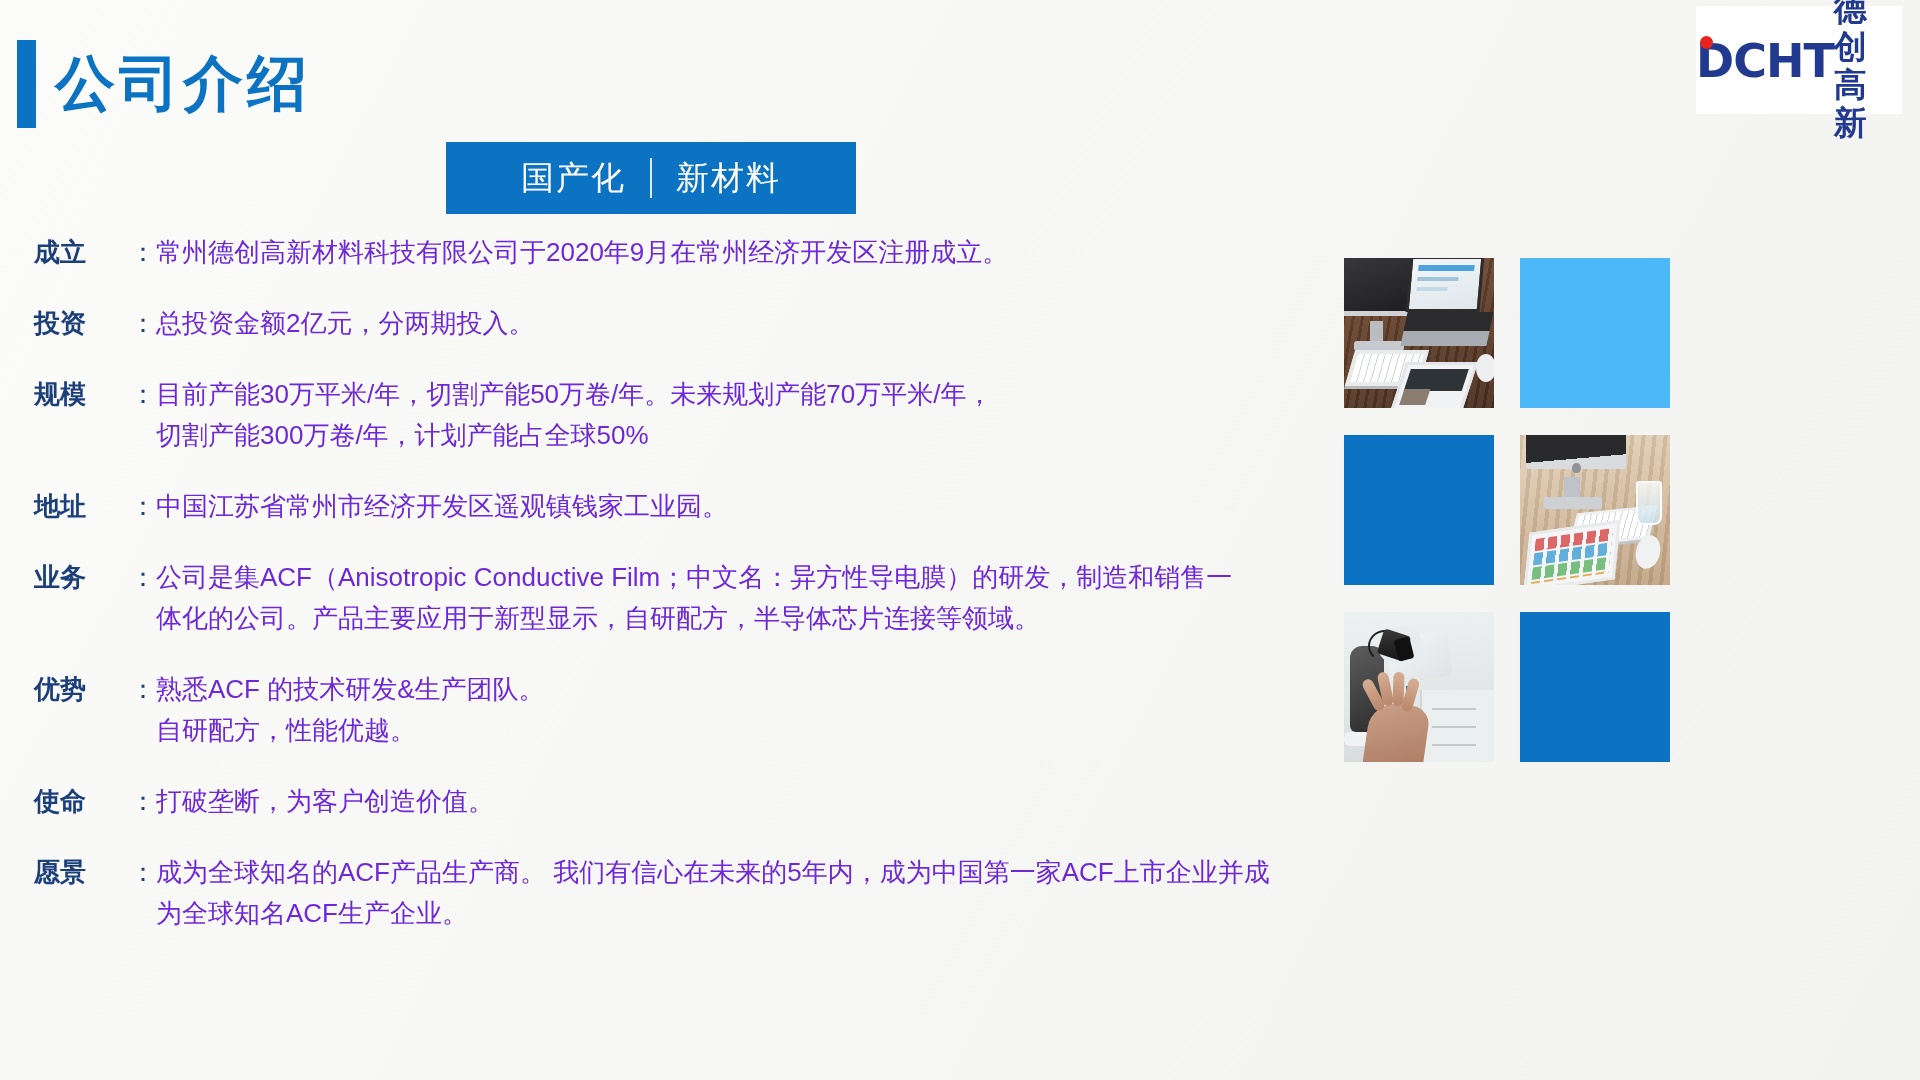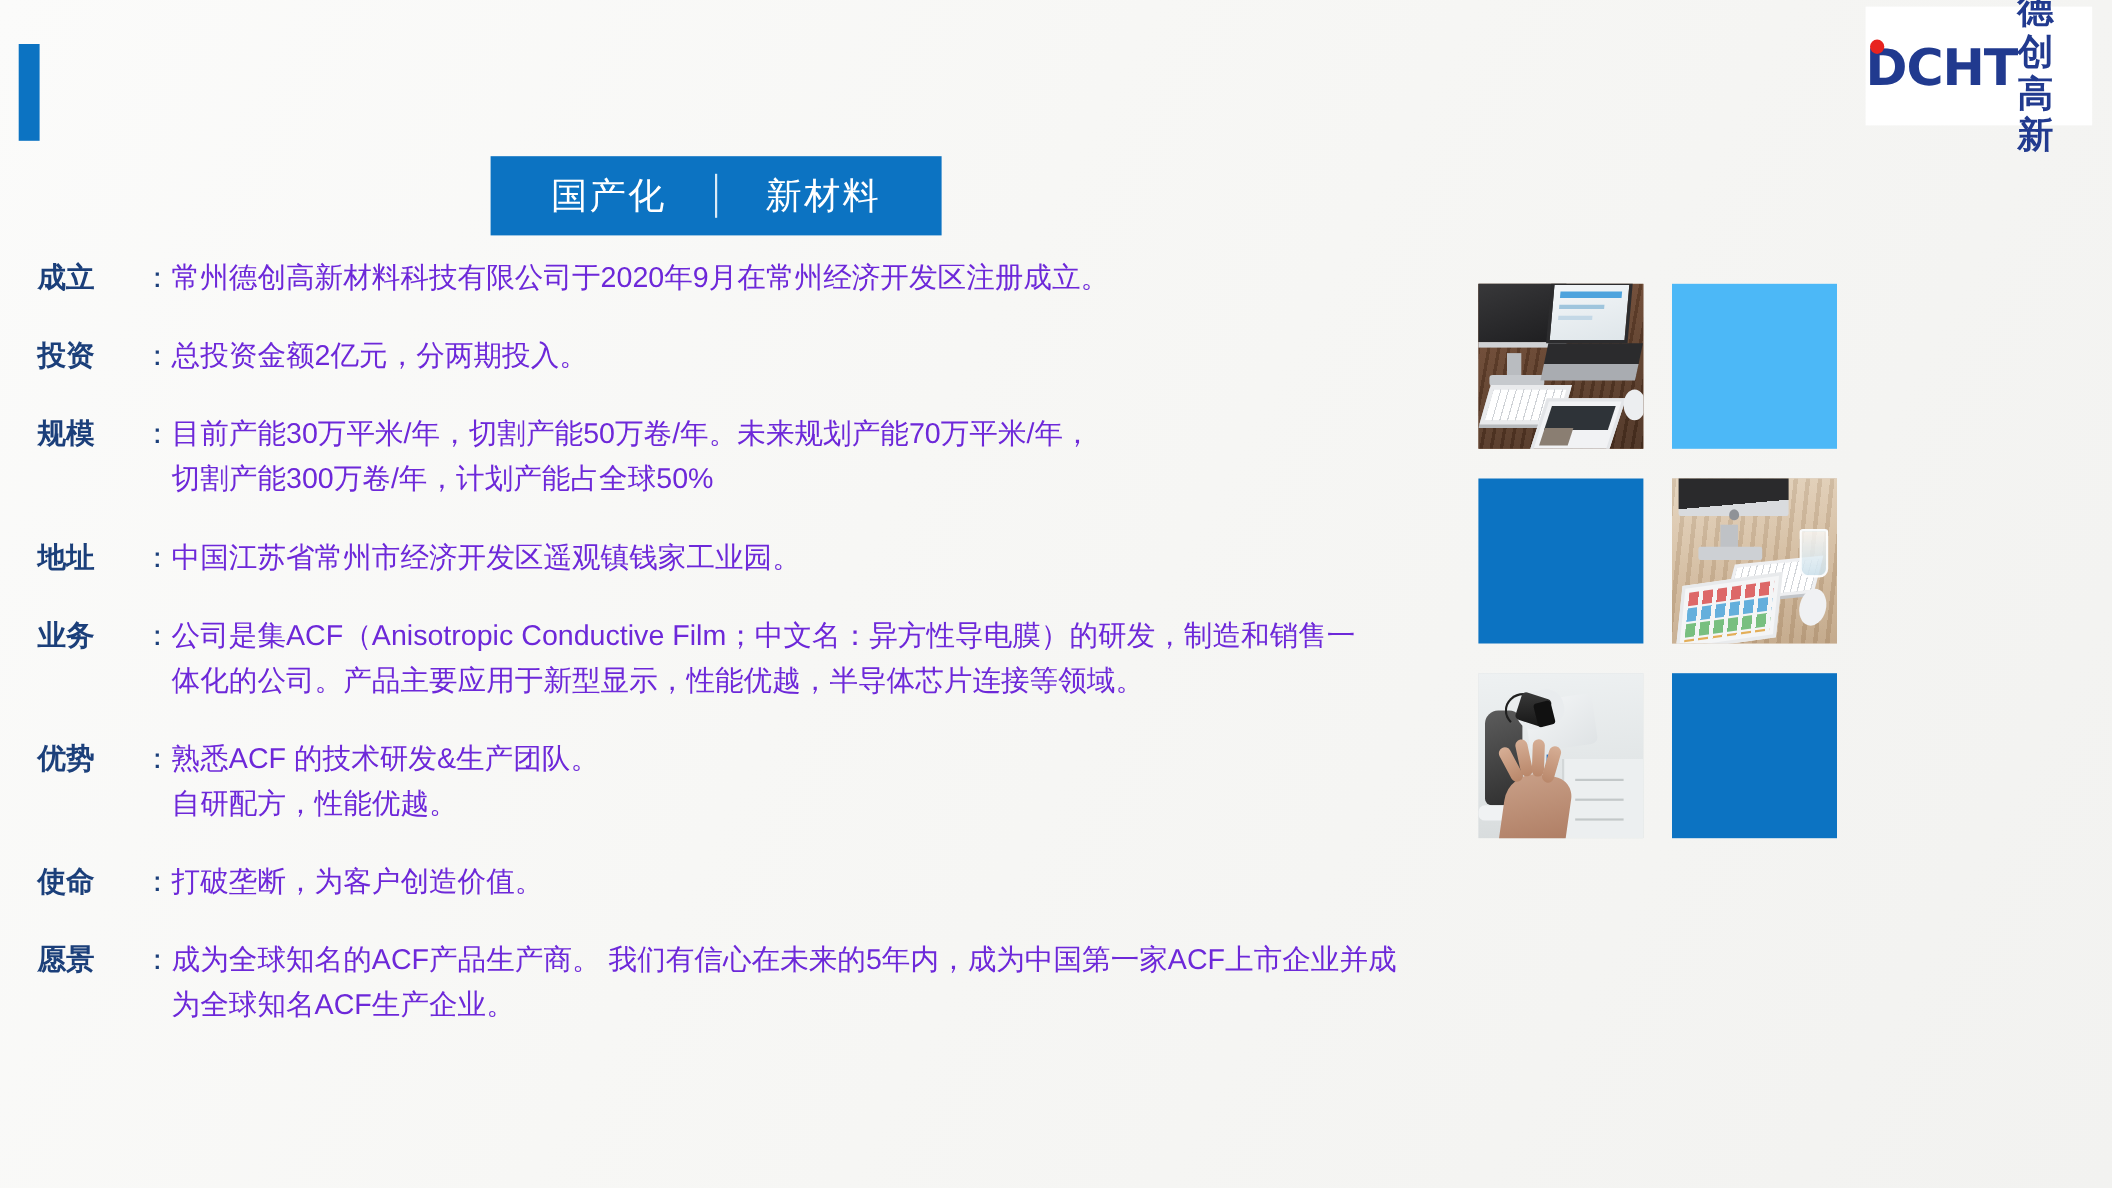--- a/index.html
+++ b/index.html
@@ -59,21 +59,21 @@
     font-size:33px; font-weight:bold; color:#213a8f;
     letter-spacing:3px; line-height:38px; margin-top:12px;
   }
 
   
   .tag-banner{
     position:absolute; left:446px; top:142px;
     width:410px; height:72px;
     background:#0c73c2;
     display:flex; align-items:center; justify-content:center;
-    gap:44px;
+    gap:24px;
   }
   .tag-banner .tag{
     color:#ffffff; font-size:33px; letter-spacing:2px;
   }
   .tag-banner .tag-sep{
     width:2px; height:40px; background:#ffffff; opacity:.85;
   }
 
   
   .content{
@@ -301,20 +301,21 @@
   }
 </style>
 </head>
 <body>
 
 <div class="bg-wash"></div>
 
 <div class="stage">
 
   <div class="title-bar"></div>
+  <div class="page-title">公司介绍</div>
 
   <div class="logo">
     <div class="logo-top">
       <span class="logo-dot"></span>
       <span class="logo-mark">DCHT</span>
     </div>
     <div class="logo-cn">德创高新</div>
   </div>
 
   <div class="tag-banner">
@@ -356,21 +357,21 @@
       <div class="value">
         <span class="ln">中国江苏省常州市经济开发区遥观镇钱家工业园。</span>
       </div>
     </div>
 
     <div class="row">
       <div class="label">业务</div>
       <div class="colon">：</div>
       <div class="value">
         <span class="ln">公司是集ACF（Anisotropic Conductive Film；中文名：异方性导电膜）的研发，制造和销售一</span>
-        <span class="ln">体化的公司。产品主要应用于新型显示，性能优越，半导体芯片连接等领域。</span>
+        <span class="ln">体化的公司。产品主要应用于新型显示，自研配方，半导体芯片连接等领域。</span>
       </div>
     </div>
 
     <div class="row">
       <div class="label">优势</div>
       <div class="colon">：</div>
       <div class="value">
         <span class="ln">熟悉ACF 的技术研发&amp;生产团队。</span>
         <span class="ln">自研配方，性能优越。</span>
       </div>

